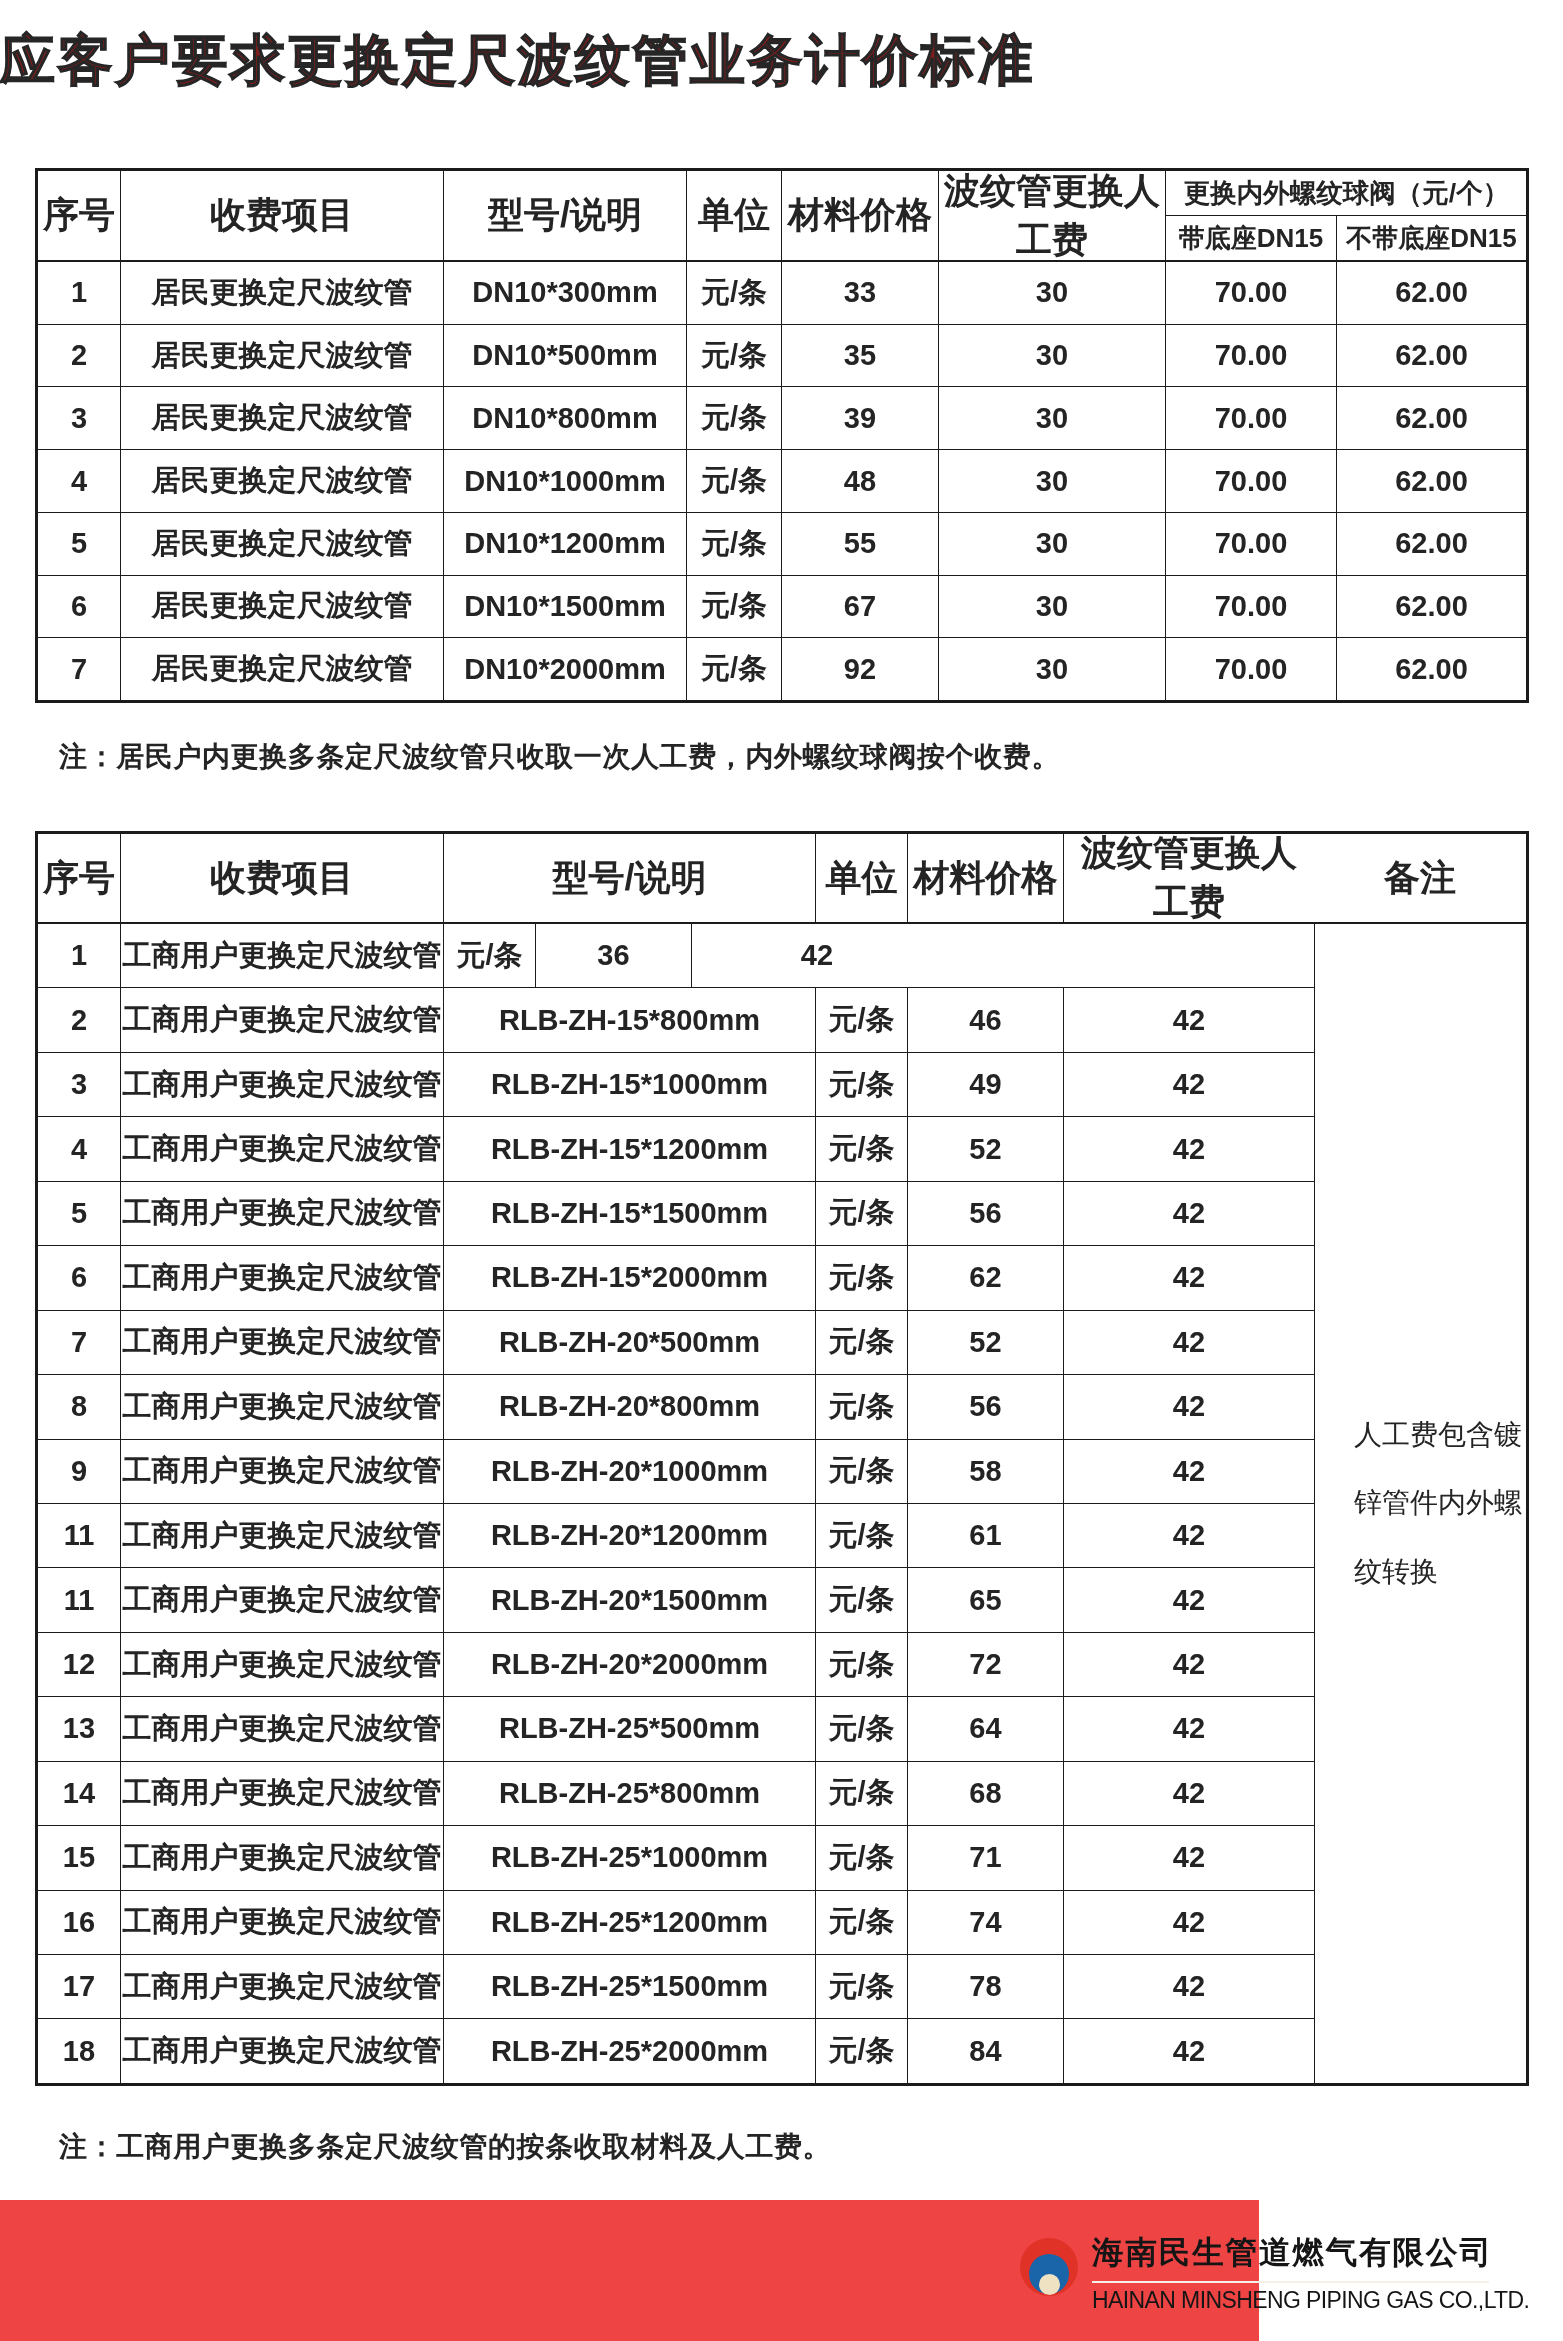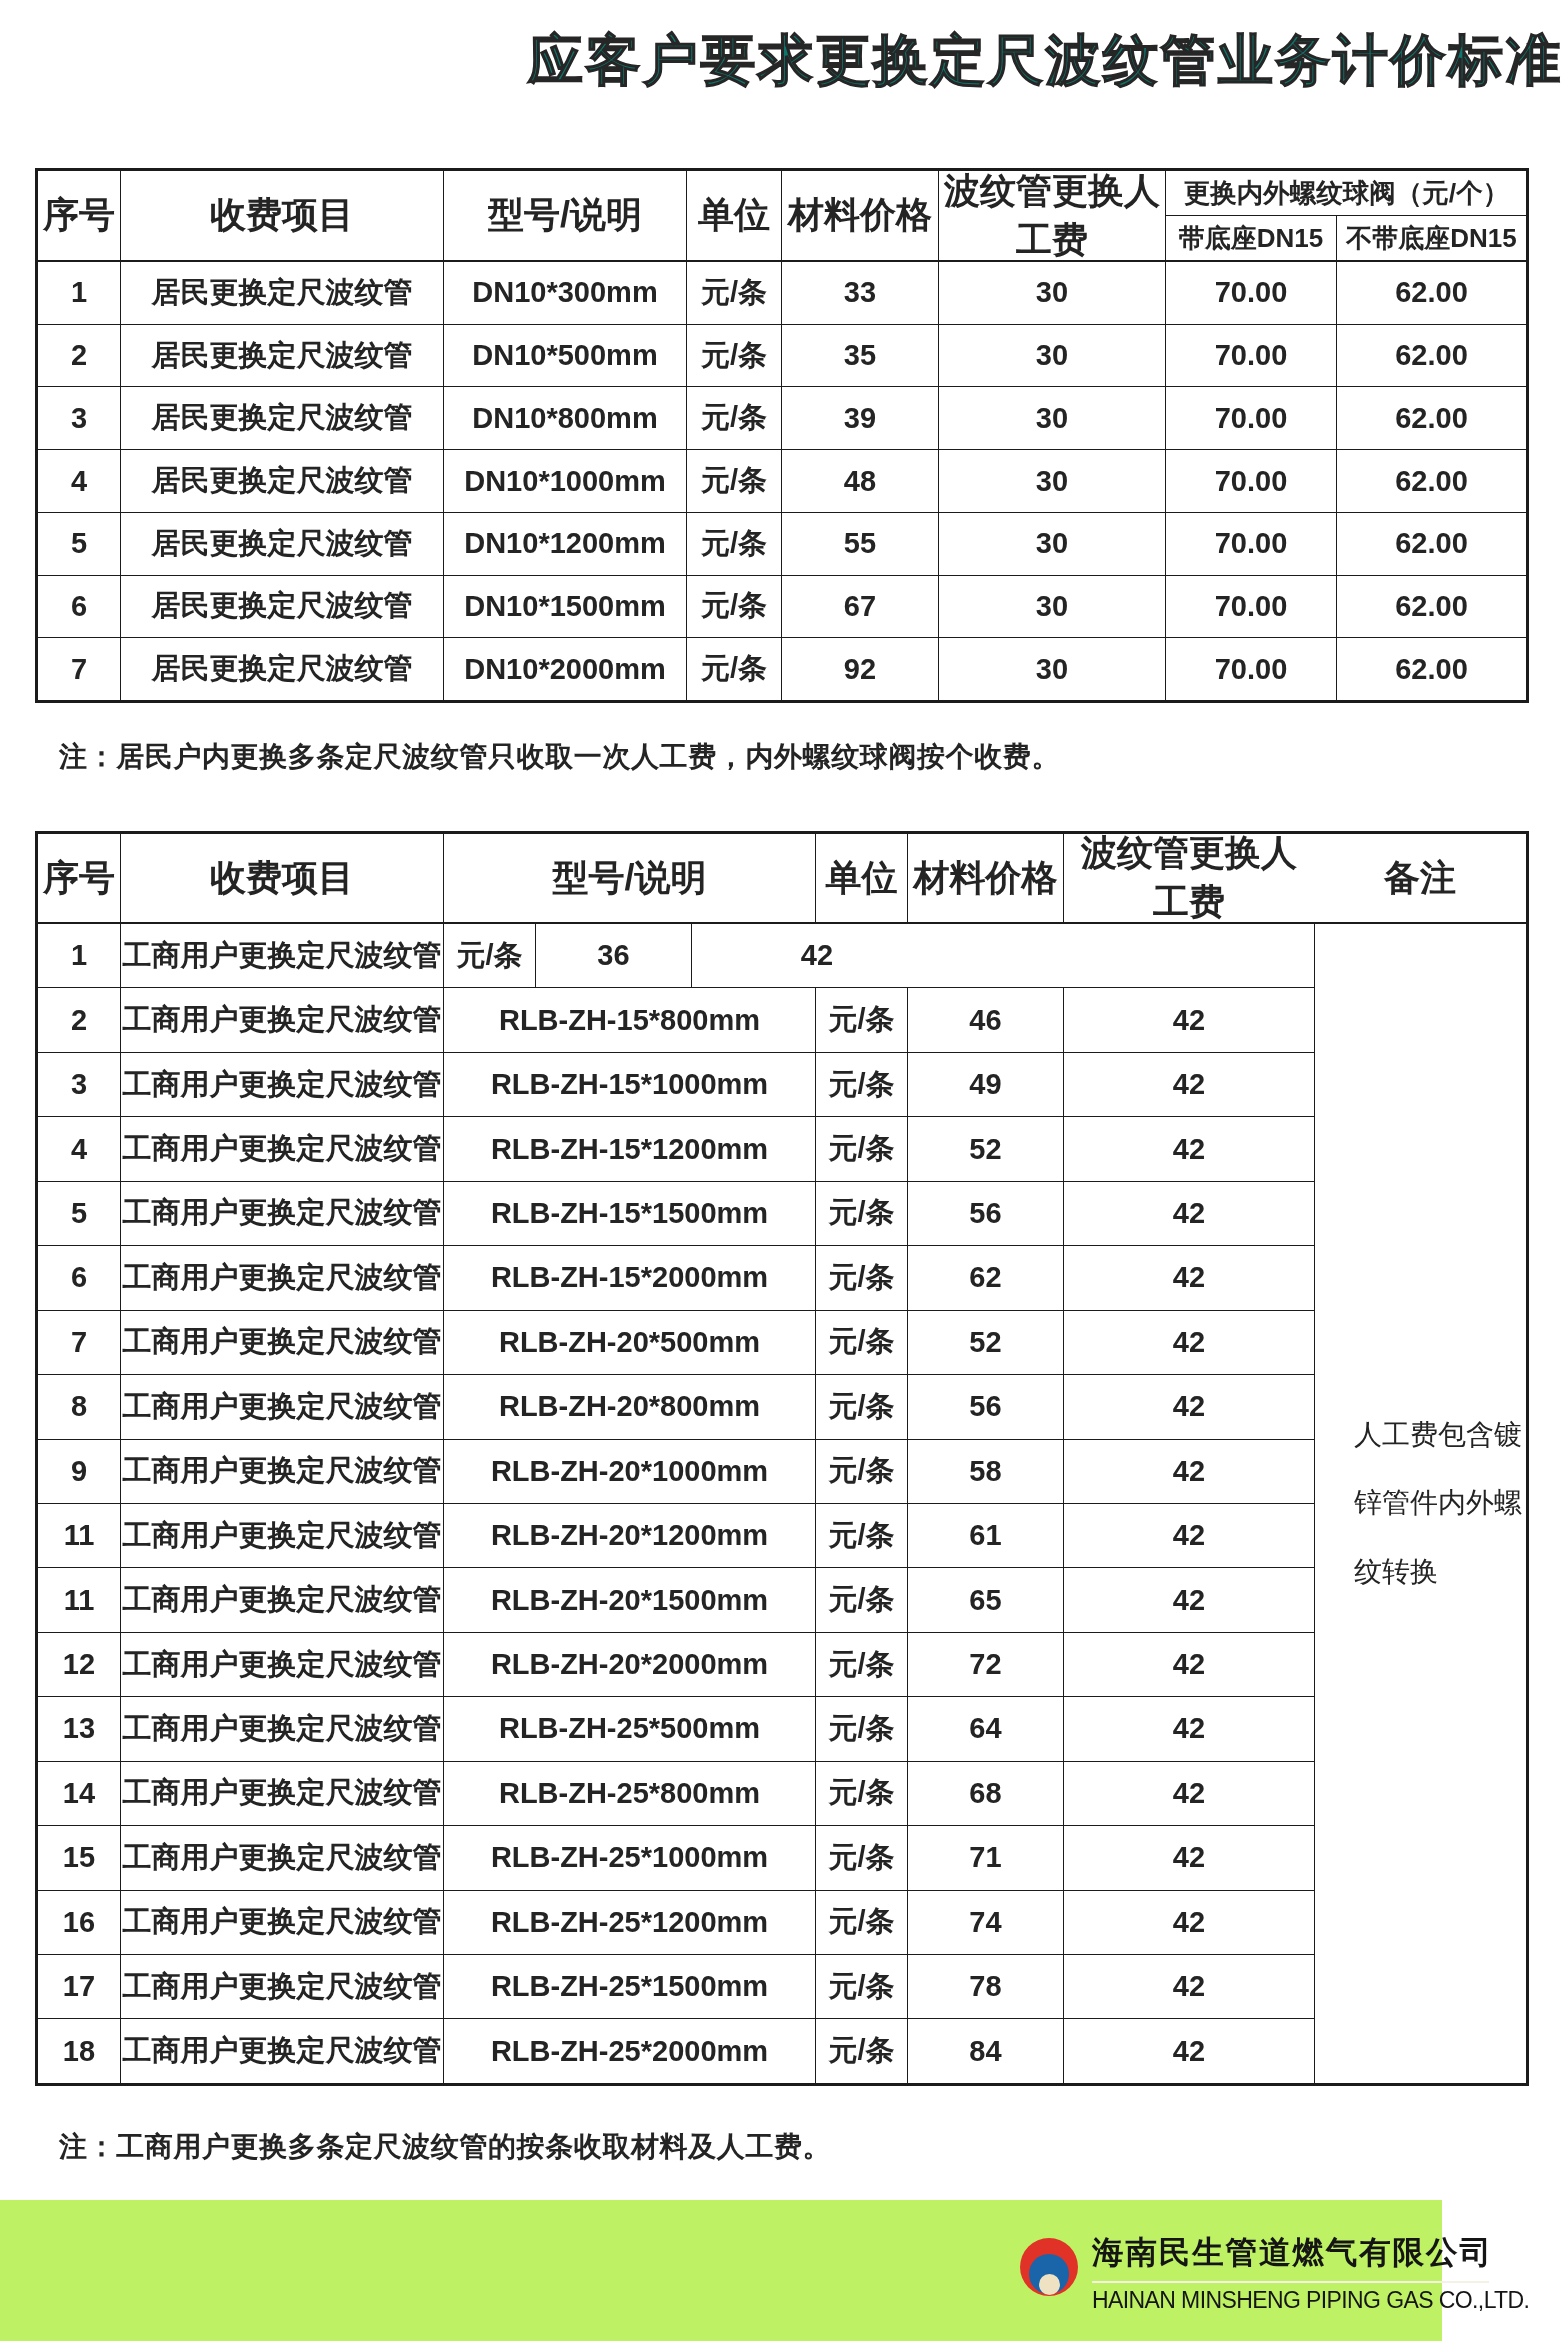--- a/index.html
+++ b/index.html
@@ -1,21 +1,21 @@
 <!DOCTYPE html>
 <html style="font-size:10px"><head>
 <meta charset="utf-8">
 <style>
   html,body{margin:0;padding:0;background:#ffffff;}
   .page{position:relative;width:1563px;height:2342px;background:#ffffff;overflow:hidden;
         font-family:"Liberation Sans","DejaVu Sans",sans-serif;color:#242424;}
 
   
-  .title{position:absolute;top:24px;left:0;width:100%;margin:0;text-align:right;
-         font-size:55px;font-weight:bold;letter-spacing:2.5px;color:#0f766e;
+  .title{position:absolute;top:24px;left:0;width:100%;margin:0;text-align:left;
+         font-size:55px;font-weight:bold;letter-spacing:2.5px;color:#7f1d1d;
          -webkit-text-stroke:1.3px #262626;}
 
   
   .tbl{position:absolute;left:35px;width:1494px;border:3.2px solid #1b1b1b;box-sizing:border-box;
        display:flex;flex-direction:column;}
   #table1{top:168px;height:535px;}
   #table2{top:831px;height:1255px;}
 
   .hdr{display:flex;height:91px;border-bottom:2.5px solid #1b1b1b;box-sizing:border-box;flex:none;}
   #table2 .hdr{height:90px;}
@@ -51,21 +51,21 @@
           box-sizing:border-box;display:flex;align-items:center;padding-left:39px;
           font-size:28px;font-weight:normal;line-height:2.45;white-space:pre-line;}
 
   
   .note{position:absolute;left:54px;margin:5px;font-size:28px;font-weight:bold;color:#242424;
         letter-spacing:0.6px;}
   #note1{top:733px;}
   #note2{top:2123px;}
 
   
-  .footer{position:absolute;left:0;top:2200px;width:1442px;height:142px;background:#bef264;}
+  .footer{position:absolute;left:0;top:2200px;width:1259px;height:142px;background:#ef4444;}
   .logo{position:absolute;left:1020px;top:38px;width:58px;height:58px;}
   .logo-red{position:absolute;left:0;top:0;width:58px;height:58px;border-radius:50%;background:#e03226;}
   .logo-blue{position:absolute;left:8.8px;top:15.8px;width:40px;height:40px;border-radius:50%;background:#1a64aa;}
   .logo-dot{position:absolute;left:19px;top:36px;width:21px;height:21px;border-radius:50%;background:#eee2c2;}
   .company{position:absolute;left:1092px;top:31.5px;}
   .company-cn{font-family:"Liberation Serif","DejaVu Serif",serif;font-size:31.5px;font-weight:bold;
               letter-spacing:1.9px;color:#151515;white-space:nowrap;}
   .company-rule{margin-top:7px;width:397px;height:2.5px;background:#f6f1e7;}
   .company-en{margin-top:4.4px;font-size:23px;letter-spacing:-0.6px;color:#151515;white-space:nowrap;}
 </style>

